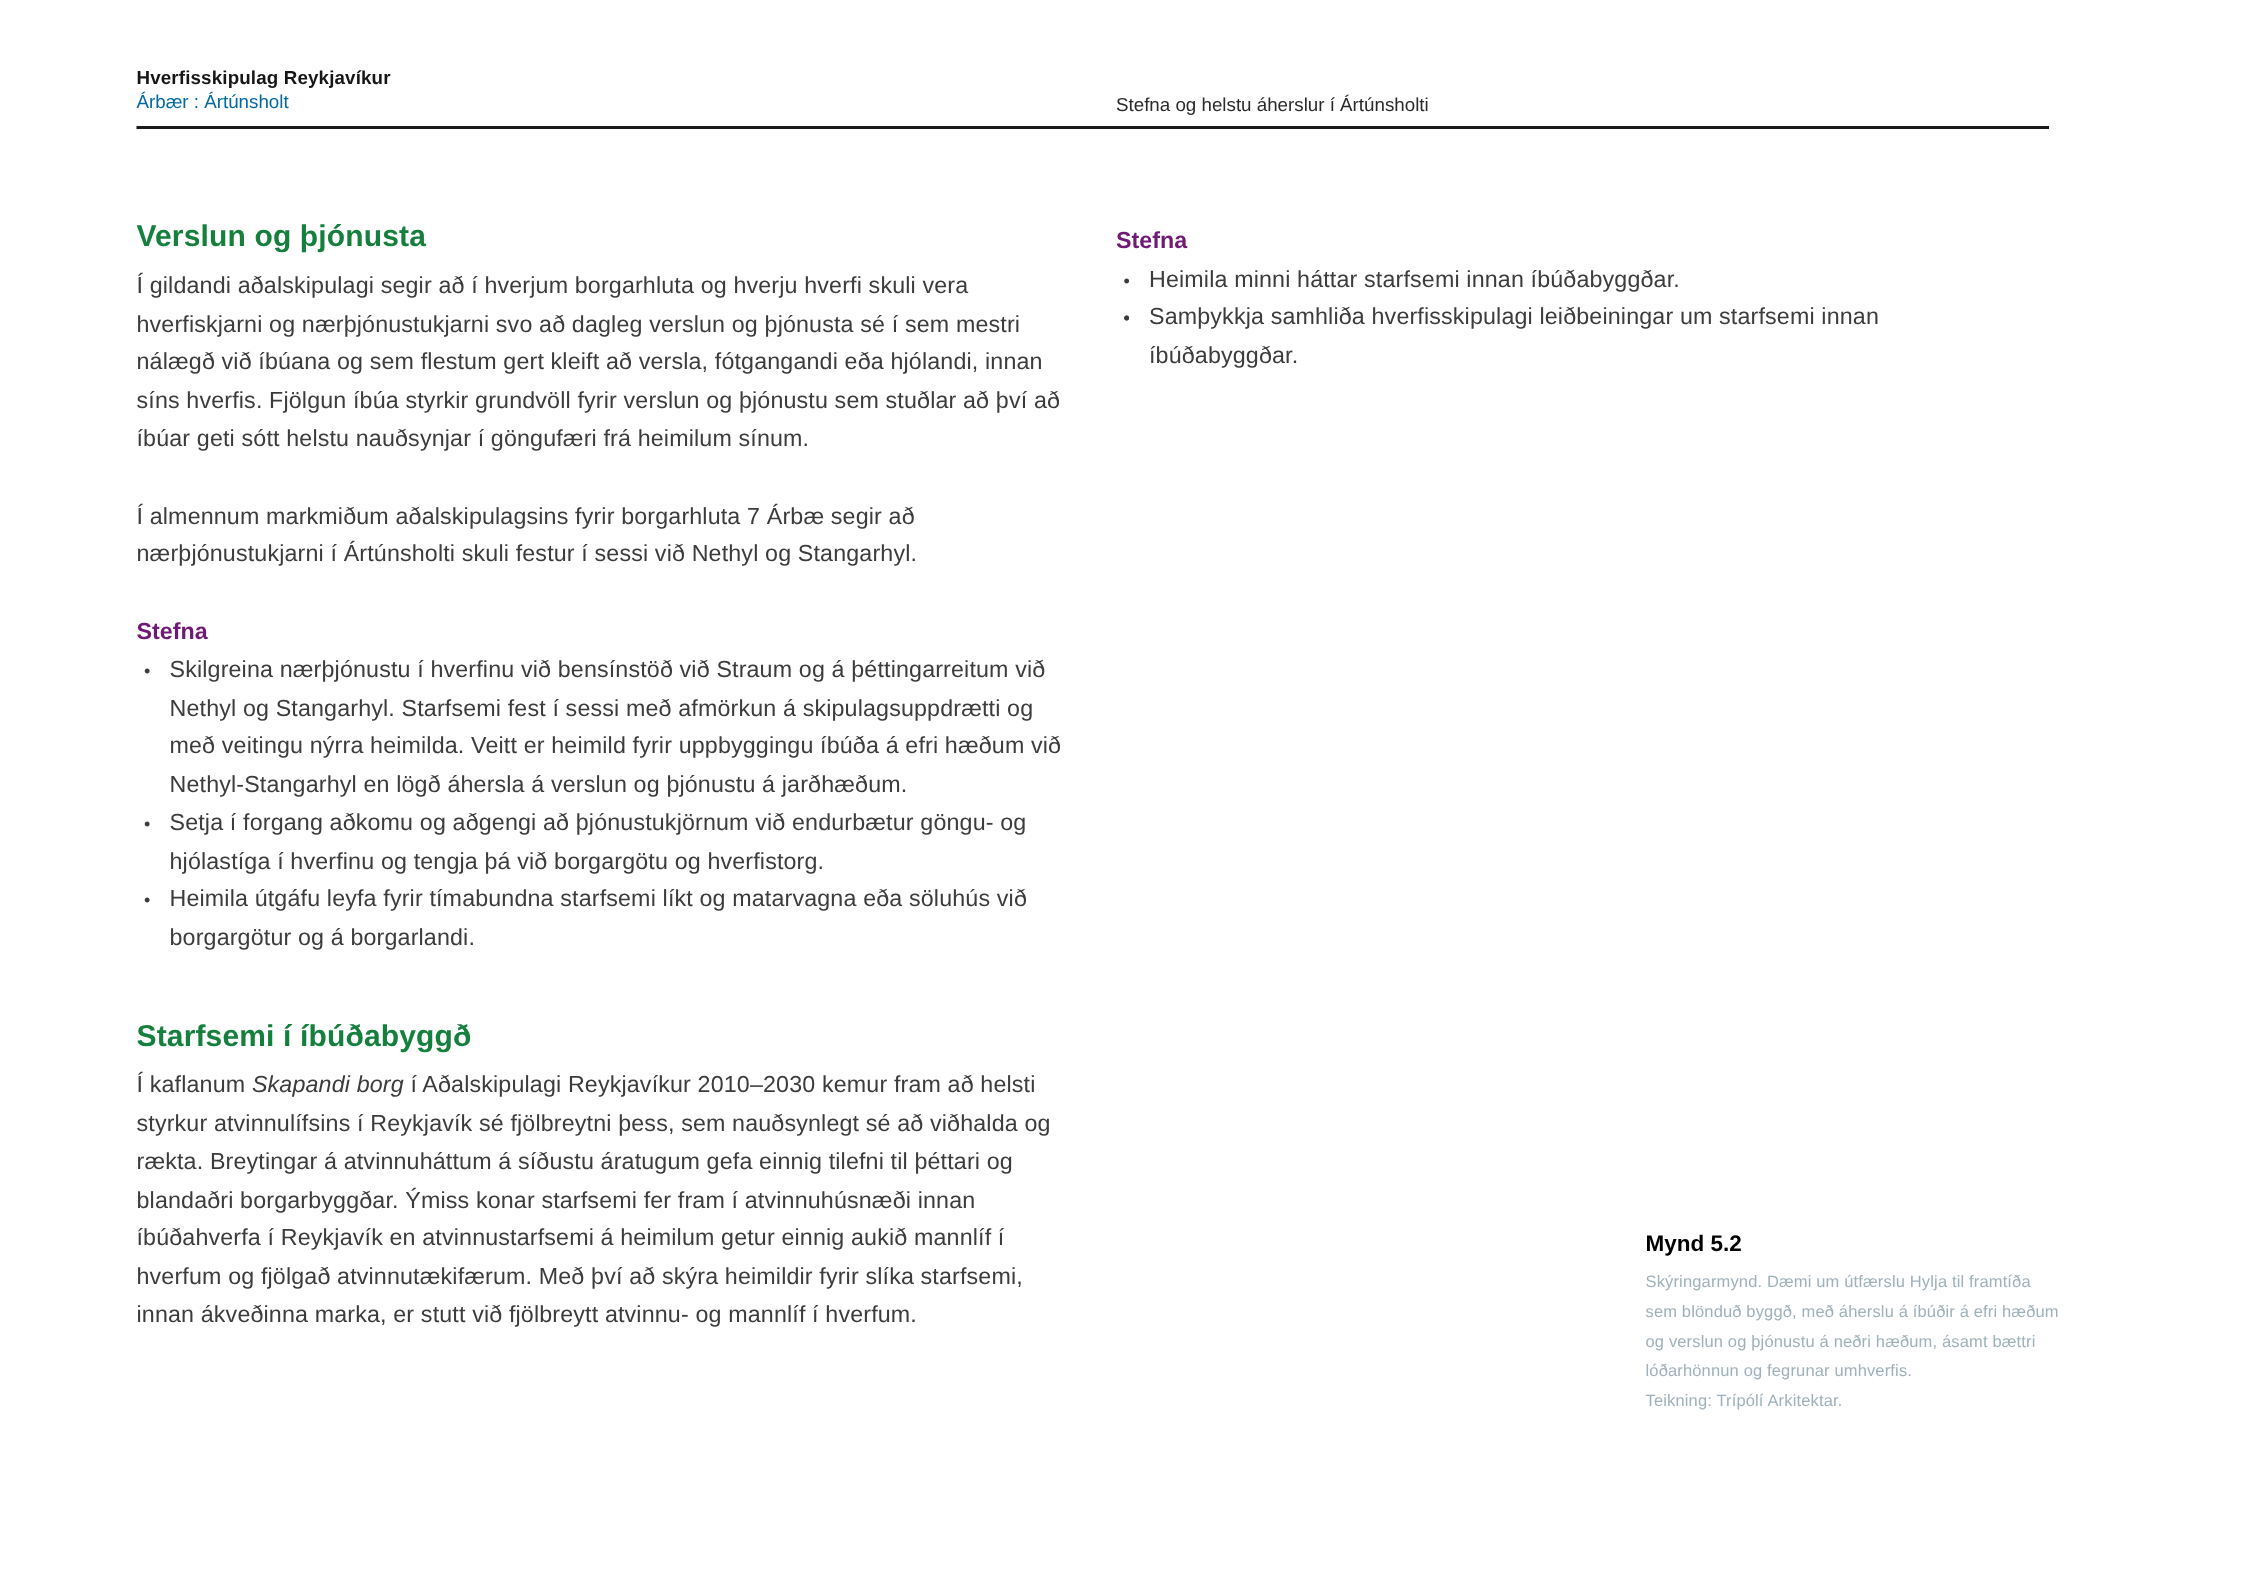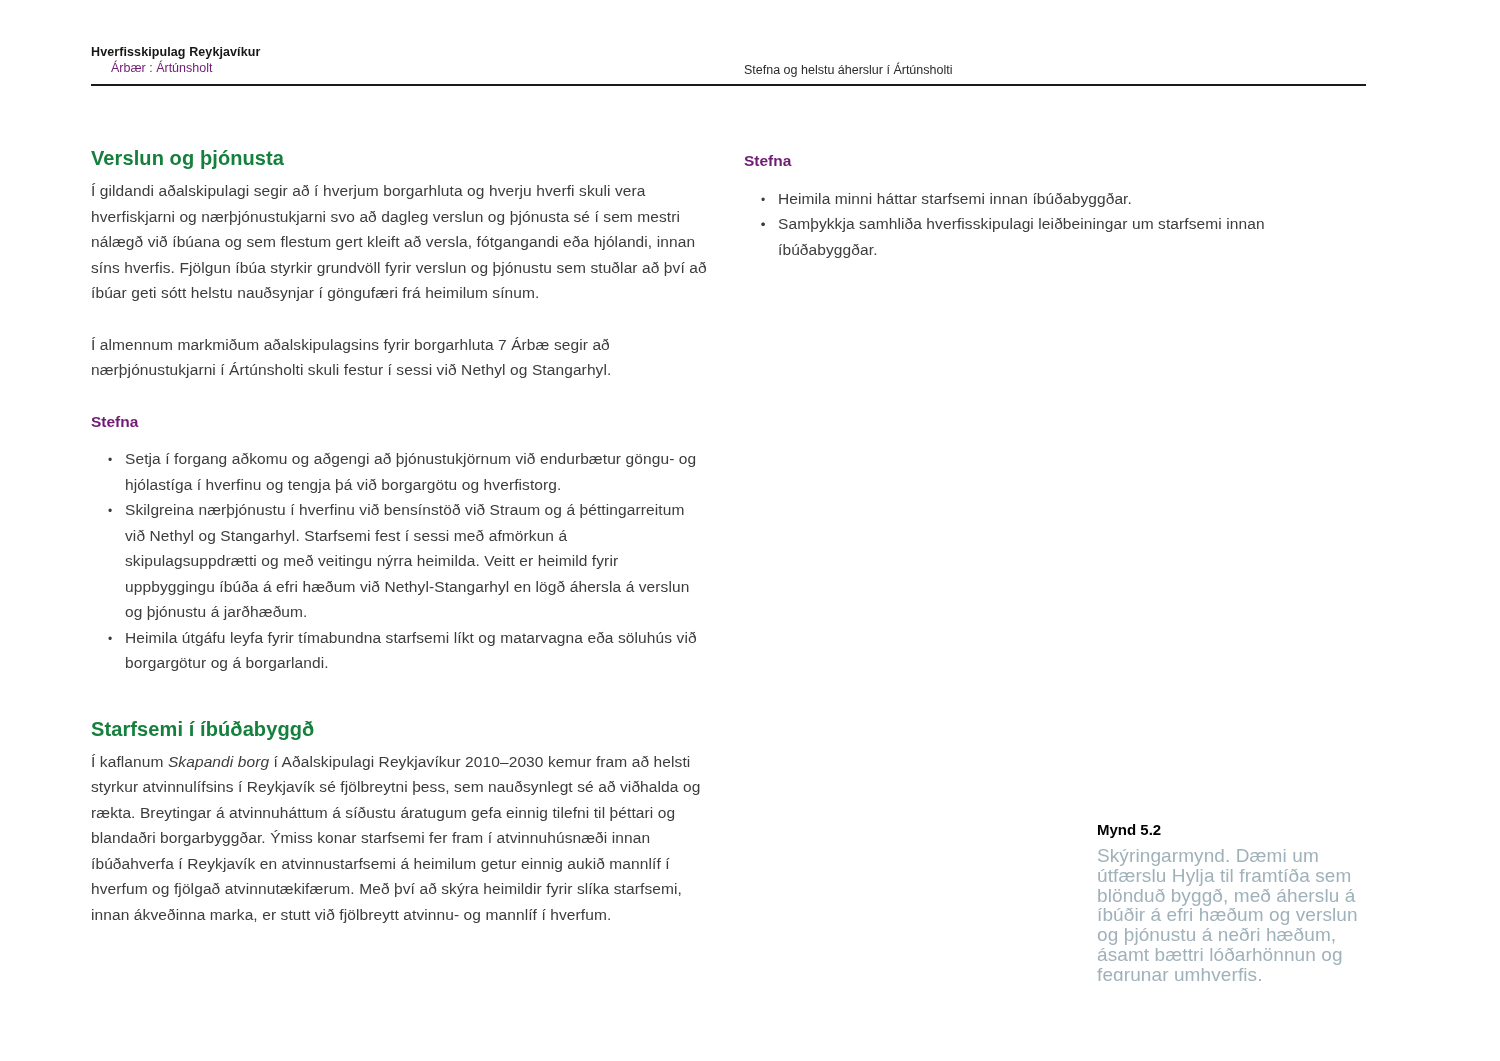--- a/index.html
+++ b/index.html
@@ -17,21 +17,21 @@
     overflow: hidden;
   }
 
   
   .doc-header { position: absolute; top: 44px; left: 91px; right: 134px; }
   .header-title {
     font-size: 12.5px; font-weight: bold; color: #161616; line-height: 16px;
     letter-spacing: 0.1px;
   }
   .header-subtitle {
-    font-size: 12.5px; color: #701a75; line-height: 16px; margin-left: 20px;
+    font-size: 12.5px; color: #0369a1; line-height: 16px;
   }
   .header-right {
     position: absolute; top: 18px; left: 653px;
     font-size: 12.5px; color: #2a2a2a; line-height: 16px;
   }
   .header-rule {
     position: absolute; top: 84px; left: 91px; width: 1275px; height: 2px;
     background: #1b1b1b;
   }
 
@@ -56,21 +56,21 @@
   .col-right h3 { margin-top: 3px; }
   p {
     margin: 0 0 26px 0;
     font-size: 15.5px; line-height: 25.5px; letter-spacing: 0.1px;
     color: #3c3c3c;
   }
   p:last-child { margin-bottom: 16px; }
   em { font-style: italic; }
 
   ul.bullets {
-    list-style: none; margin: 12px; padding: 0;
+    list-style: none; margin: 0; padding: 0;
     font-size: 15.5px; line-height: 25.5px; letter-spacing: 0.1px;
     color: #3c3c3c;
   }
   ul.bullets li {
     position: relative;
     padding-left: 22px;
     margin: 0;
   }
   .dot { position: absolute; left: 5px; top: 0; }
   .dot::before {
@@ -81,21 +81,21 @@
 
   
   .figure-caption {
     position: absolute; left: 1097px; top: 820px; width: 276px;
   }
   .fig-label {
     font-size: 15px; font-weight: bold; color: #000000; line-height: 20px;
     margin-bottom: 6px;
   }
   .fig-text {
-    font-size: 19px; line-height: 19.8px; color: #9fb1ba;
+    font-size: 11px; line-height: 19.8px; color: #9fb1ba;
     letter-spacing: 0.1px;
   }
 
   
   .page-number {
     position: absolute; left: 91px; top: 1000px;
     font-size: 13px; color: #8b5cf6;
   }
   .bottom-edge {
     position: absolute; left: 1097px; top: 1057px; width: 403px; height: 4px;
@@ -117,25 +117,25 @@
   <div class="header-rule"></div>
 
   <section class="col-left">
     <h2>Verslun og þjónusta</h2>
     <p>Í gildandi aðalskipulagi segir að í hverjum borgarhluta og hverju hverfi skuli vera hverfiskjarni og nærþjónustukjarni svo að dagleg verslun og þjónusta sé í sem mestri nálægð við íbúana og sem flestum gert kleift að versla, fótgangandi eða hjólandi, innan síns hverfis. Fjölgun íbúa styrkir grundvöll fyrir verslun og þjónustu sem stuðlar að því að íbúar geti sótt helstu nauðsynjar í göngufæri frá heimilum sínum.</p>
     <p>Í almennum markmiðum aðalskipulagsins fyrir borgarhluta 7 Árbæ segir að nærþjónustukjarni í Ártúnsholti skuli festur í sessi við Nethyl og Stangarhyl.</p>
     <h3>Stefna</h3>
     <ul class="bullets">
       <li>
         <span class="dot"></span>
-        <span>Setja í forgang aðkomu og aðgengi að þjónustukjörnum við endurbætur göngu- og hjólastíga í hverfinu og tengja þá við borgargötu og hverfistorg.</span>
+        <span>Skilgreina nærþjónustu í hverfinu við bensínstöð við Straum og á þéttingarreitum við Nethyl og Stangarhyl. Starfsemi fest í sessi með afmörkun á skipulagsuppdrætti og með veitingu nýrra heimilda. Veitt er heimild fyrir uppbyggingu íbúða á efri hæðum við Nethyl-Stangarhyl en lögð áhersla á verslun og þjónustu á jarðhæðum.</span>
       </li>
       <li>
         <span class="dot"></span>
-        <span>Skilgreina nærþjónustu í hverfinu við bensínstöð við Straum og á þéttingarreitum við Nethyl og Stangarhyl. Starfsemi fest í sessi með afmörkun á skipulagsuppdrætti og með veitingu nýrra heimilda. Veitt er heimild fyrir uppbyggingu íbúða á efri hæðum við Nethyl-Stangarhyl en lögð áhersla á verslun og þjónustu á jarðhæðum.</span>
+        <span>Setja í forgang aðkomu og aðgengi að þjónustukjörnum við endurbætur göngu- og hjólastíga í hverfinu og tengja þá við borgargötu og hverfistorg.</span>
       </li>
       <li>
         <span class="dot"></span>
         <span>Heimila útgáfu leyfa fyrir tímabundna starfsemi líkt og matarvagna eða söluhús við borgargötur og á borgarlandi.</span>
       </li>
     </ul>
     <h2 class="h2-second">Starfsemi í íbúðabyggð</h2>
     <p>
       <span>Í kaflanum </span><em>Skapandi borg</em><span> í Aðalskipulagi Reykjavíkur 2010–2030 kemur fram að helsti styrkur atvinnulífsins í Reykjavík sé fjölbreytni þess, sem nauðsynlegt sé að viðhalda og rækta. Breytingar á atvinnuháttum á síðustu áratugum gefa einnig tilefni til þéttari og blandaðri borgarbyggðar. Ýmiss konar starfsemi fer fram í atvinnuhúsnæði innan íbúðahverfa í Reykjavík en atvinnustarfsemi á heimilum getur einnig aukið mannlíf í hverfum og fjölgað atvinnutækifærum. Með því að skýra heimildir fyrir slíka starfsemi, innan ákveðinna marka, er stutt við fjölbreytt atvinnu- og mannlíf í hverfum.</span>
     </p>

